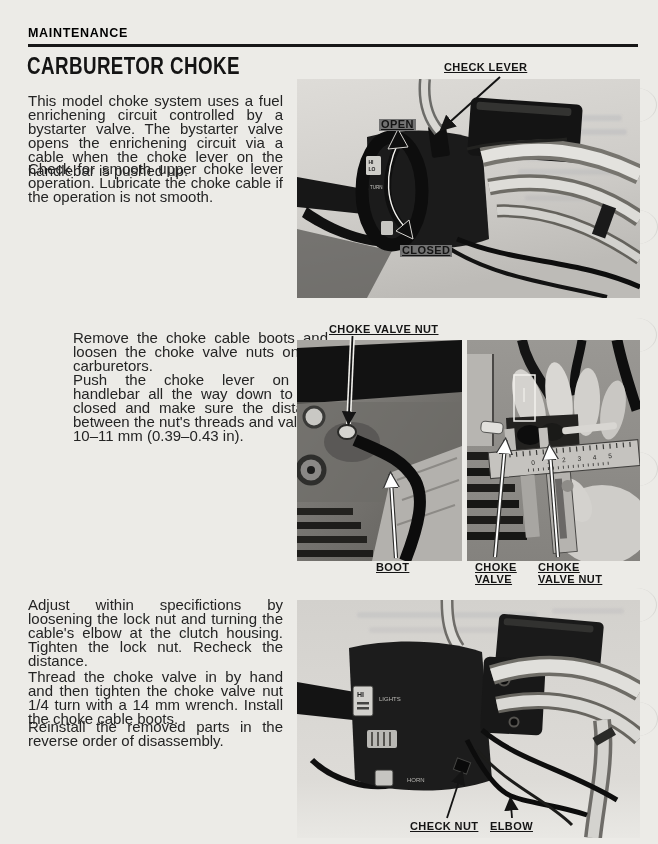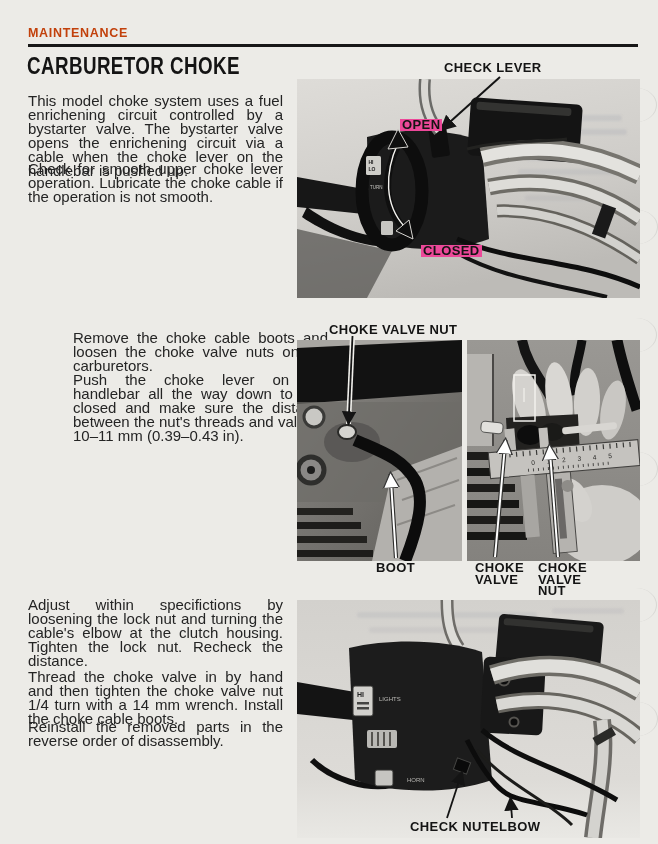--- a/index.html
+++ b/index.html
@@ -3,42 +3,42 @@
 <meta charset="utf-8">
 <style>
   html,body{margin:0;padding:0;background:#ecebe7;}
   .page{
     position:relative;width:658px;height:844px;overflow:hidden;
     background:#ecebe7;
     font-family:"Liberation Sans",sans-serif;color:#222;
   }
   .hdr{
     position:absolute;left:28px;top:26px;
-    font-size:12.5px;font-weight:700;letter-spacing:0.7px;color:#c2410c;
+    font-size:12.5px;font-weight:700;letter-spacing:0.7px;color:#000000;
   }
   .rule{
     position:absolute;left:28px;top:44px;width:610px;height:3px;background:#171717;
   }
   .title{
     position:absolute;left:27px;top:53px;
     font-size:23.5px;font-weight:700;letter-spacing:0.5px;color:#141414;
     transform:scaleX(0.80);transform-origin:left top;white-space:nowrap;
   }
   .col{
     position:absolute;left:28px;width:255px;
     font-size:15px;line-height:14px;text-align:justify;color:#242424;
   }
   .photo{position:absolute;z-index:10;overflow:hidden;}
   .photo svg{display:block;}
   .plabel{
-    position:absolute;z-index:40;font-size:13px;font-weight:700;
-    letter-spacing:0.4px;color:#141414;white-space:nowrap;line-height:11.5px;
+    position:absolute;z-index:40;font-size:11px;font-weight:700;
+    letter-spacing:0.4px;color:#141414;white-space:nowrap;line-height:11.5px;text-decoration:underline;
   }
   .plabel.wrap{white-space:normal;}
-  .onphoto{background:#ec4899;padding:0 2px;margin-left:21px;}
+  .onphoto{background:#737373;padding:0 2px;}
   .overlay{position:absolute;left:0;top:0;z-index:30;pointer-events:none;}
   .curl{
     position:absolute;width:20px;height:34px;z-index:5;
     border-right:1.5px solid rgba(70,70,78,0.12);
     border-radius:0 100% 100% 0 / 0 50% 50% 0;
   }
 </style>
 </head>
 <body>
 

